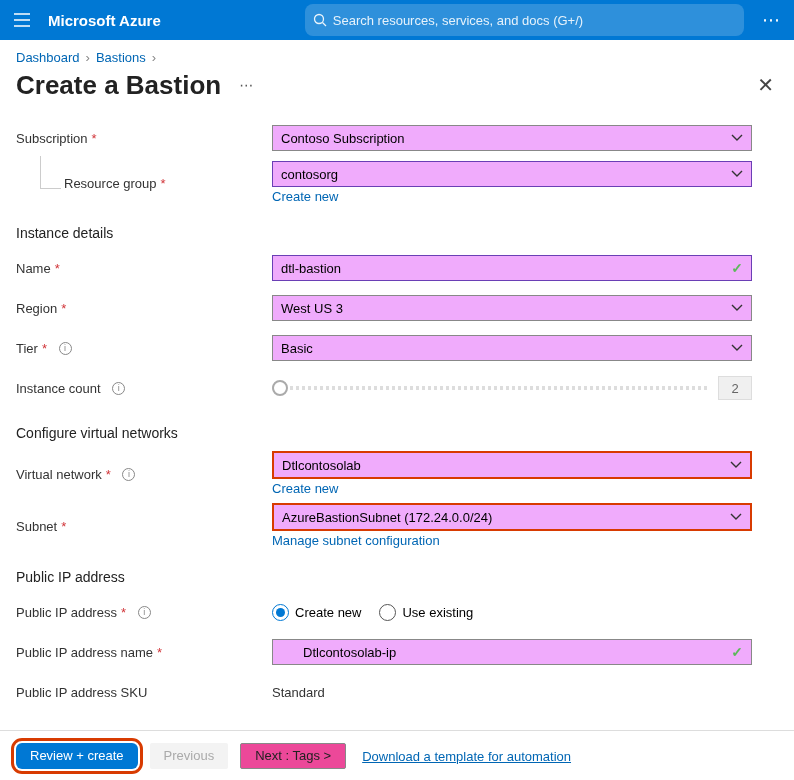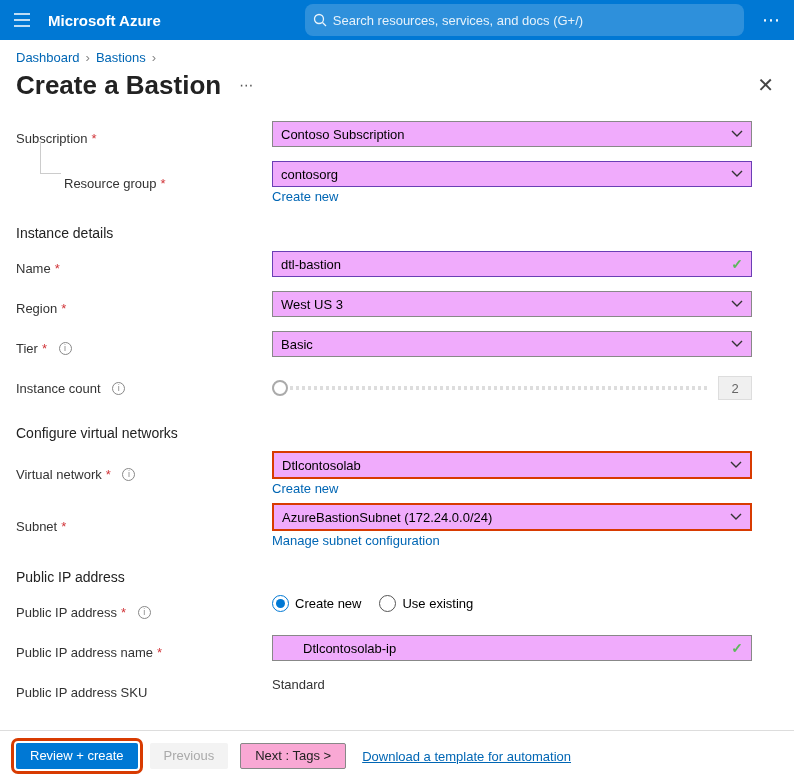--- a/index.html
+++ b/index.html
@@ -23,21 +23,21 @@
 
 
 .title-row { display: flex; align-items: center; padding: 0 16px 12px 16px; }
 .title-row h1 { font-size: 26px; font-weight: 600; color: #222; }
 .title-row .more-dots { margin-left: 18px; color: #555; font-size: 14px; cursor: pointer; }
 .title-row .close { margin-left: auto; font-size: 20px; color: #444; cursor: pointer; padding: 4px; }
 
 
 .form-body { padding: 8px 16px 0 16px; height: 650px; overflow: hidden; }
 .section-title { font-size: 14px; color: #222; margin: 20px 0 10px 0; font-weight: 400; }
-.row { display: flex; min-height: 34px; margin-bottom: 6px; }
+.row { display: flex; align-items: center; min-height: 34px; margin-bottom: 6px; }
 .label-col { width: 256px; font-size: 13px; color: #333; display: flex; align-items: center; gap: 4px; }
 .label-col .req { color: #d13438; }
 .label-col .info { width: 13px; height: 13px; border: 1px solid #888; border-radius: 50%; display: inline-flex; align-items: center; justify-content: center; font-size: 9px; color: #888; cursor: pointer; }
 .indent { padding-left: 48px; position: relative; }
 .indent::before { content: ""; position: absolute; left: 24px; top: -20px; width: 20px; height: 32px; border-left: 1px solid #ccc; border-bottom: 1px solid #ccc; }
 
 .input-col { flex: 1; max-width: 480px; }
 .select, .text-input { width: 100%; height: 26px; border: 1px solid #888; background: #f0abfc; font-size: 13px; padding: 0 8px; display: flex; align-items: center; justify-content: space-between; cursor: pointer; }
 .select.purple { border-color: #6a3fb5; }
 .select.highlight { border: 2px solid #d83b01; height: 28px; }
@@ -58,23 +58,23 @@
 .radio .bullet { width: 17px; height: 17px; border: 1px solid #555; border-radius: 50%; display: flex; align-items: center; justify-content: center; }
 .radio.selected .bullet { border-color: #0078d4; }
 .radio.selected .bullet::after { content: ""; width: 9px; height: 9px; background: #0078d4; border-radius: 50%; }
 
 .static-val { font-size: 13px; color: #333; }
 
 
 .footer { position: absolute; bottom: 0; left: 0; right: 0; height: 50px; border-top: 1px solid #ddd; display: flex; align-items: center; padding: 0 16px; gap: 12px; background: #fff; }
 .btn { height: 26px; padding: 0 14px; font-size: 13px; display: flex; align-items: center; cursor: pointer; border-radius: 2px; }
 .btn.primary { background: #0078d4; color: #fff; border: none; }
-.btn.primary.highlight { outline: 3px solid #d83b01; outline-offset: 2px; }
+.btn.primary.highlight { outline: 3px solid #d83b01; outline-offset: 2px; border-radius: 6px; }
 .btn.disabled { background: #f3f3f3; color: #aaa; cursor: not-allowed; border: none; }
-.btn.outline { background: #f9a8d4; border: 1px solid #888; color: #222; }
+.btn.outline { background: #ec4899; border: 1px solid #888; color: #222; }
 .footer .link { margin-left: 4px; text-decoration: underline; }
 </style>
 </head>
 <body>
 
 <div class="topbar">
   <div class="hamburger">
     <svg width="16" height="14" viewBox="0 0 16 14" fill="none">
         <line x1="0" y1="1" x2="16" y2="1" stroke-width="1.5"></line>
         <line x1="0" y1="7" x2="16" y2="7" stroke-width="1.5"></line>

